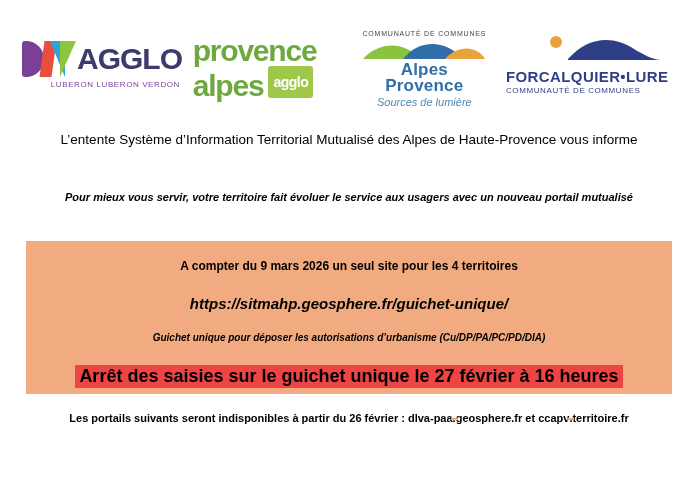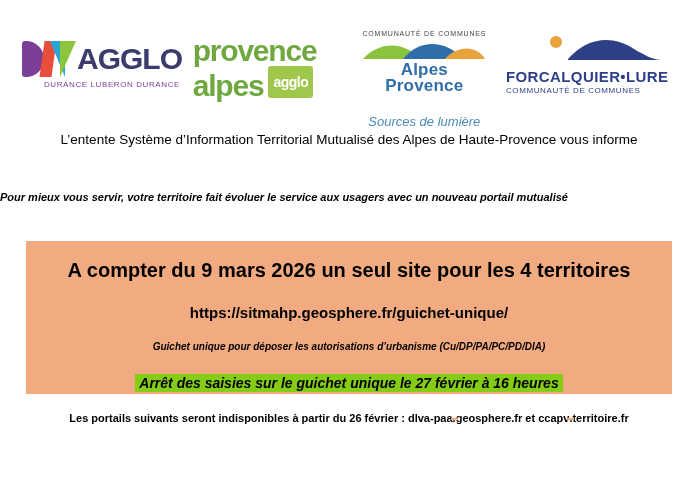--- a/index.html
+++ b/index.html
@@ -160,24 +160,24 @@
   }
   .apv-arc svg { display: block; margin: 0 auto; }
   .apv-name {
     font-size: 17px;
     font-weight: bold;
     line-height: 16px;
     color: #2f6ea8;
     letter-spacing: 0.2px;
   }
   .apv-sub {
-    font-size: 13px;
+    font-size: 11px;
     font-style: italic;
     color: #4c8ab5;
-    margin-top: 20px;
+    margin-top: 2px;
   }
 
   
   .logo-fl {
     width: 170px;
     height: 78px;
     text-align: left;
   }
   .fl-mark {
     height: 40px;
@@ -207,71 +207,71 @@
     text-align: center;
     font-size: 13.5px;
     font-weight: normal;
     color: #000;
   }
   .intro {
     position: absolute;
     top: 183px;
     left: 0;
     width: 698px;
-    text-align: left;
+    text-align: center;
     font-style: italic;
     font-weight: bold;
     font-size: 11px;
     color: #000;
     line-height: 28px;
   }
 
   
   .box {
     position: absolute;
     top: 241px;
     left: 26px;
     width: 646px;
     height: 153px;
     background: #f2ab81;
     box-sizing: border-box;
   }
   .box-line1 {
     text-align: center;
-    font-size: 20px;
+    font-size: 12px;
     font-weight: bold;
     color: #000;
     margin-top: 18px;
   }
   .box-url {
     text-align: center;
     font-size: 15px;
     font-weight: bold;
     color: #000;
     margin-top: 22px;
+    font-style: italic;
   }
   .box-note {
     text-align: center;
     font-size: 10px;
     font-weight: bold;
     font-style: italic;
     color: #000;
     margin-top: 20px;
   }
   .box-alert-wrap {
     text-align: center;
     margin-top: 22px;
   }
   .box-alert {
     display: inline-block;
-    background: #84cc16;
-    color: #000;
-    font-size: 14px;
-    font-weight: bold;
-    font-style: italic;
+    background: #ef4444;
+    color: #000;
+    font-size: 18px;
+    font-weight: bold;
     padding: 1px 4px;
   }
 
   
   .footer {
     position: absolute;
     top: 412px;
     left: 0;
     width: 698px;
     text-align: center;
@@ -306,21 +306,21 @@
     <div class="logo logo-dlva">
       <div class="dlva-row">
         <div class="dlva-mark">
           <span class="dlva-d"></span>
           <span class="dlva-l"></span>
           <span class="dlva-v1"></span>
           <span class="dlva-v2"></span>
         </div>
         <div class="dlva-word">AGGLO</div>
       </div>
-      <div class="dlva-sub">DURANCE LUBERON DURANCE</div>
+      <div class="dlva-sub">LUBERON LUBERON VERDON</div>
     </div>
 
     <div class="logo logo-paa">
       <div class="paa-line1">provence</div>
       <div class="paa-line2">
         <span class="paa-alpes">alpes</span>
         <span class="paa-agglo">agglo</span>
       </div>
     </div>
 

